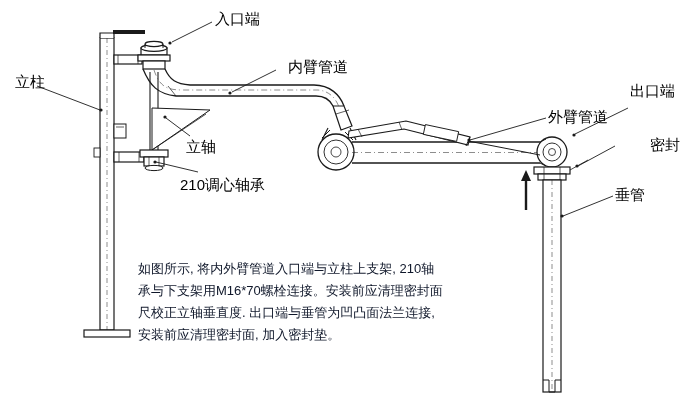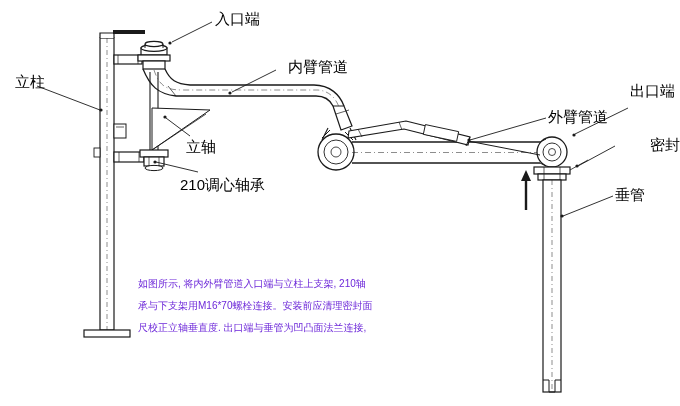--- a/index.html
+++ b/index.html
@@ -29,24 +29,23 @@
     color: #000000;
     white-space: nowrap;
     line-height: 14px;
   }
   #note-block {
     position: absolute;
     left: 138px;
     top: 258px;
     width: 420px;
     font-family: "Liberation Sans", sans-serif;
-    font-size: 10px;
+    font-size: 13px;
     line-height: 22px;
-    color: #6d28d9;
-    margin-top: 15px;
+    color: #0f172a;
   }
   #note-block div {
     white-space: nowrap;
   }
 </style>
 </head>
 <body>
 
 <div id="stage">
 
@@ -213,15 +212,16 @@
   <div class="label" style="left:180px; top:178px;">210调心轴承</div>
   <div class="label" style="left:548px; top:110px;text-align:right;">外臂管道</div>
   <div class="label" style="left:630px; top:84px;">出口端</div>
   <div class="label" style="left:617px; top:138px;margin-left:33px;">密封垫</div>
   <div class="label" style="left:615px; top:188px;">垂管</div>
 
   <div id="note-block">
     <div>如图所示, 将内外臂管道入口端与立柱上支架, 210轴</div>
     <div>承与下支架用M16*70螺栓连接。安装前应清理密封面</div>
     <div>尺校正立轴垂直度. 出口端与垂管为凹凸面法兰连接,</div>
+    <div>安装前应清理密封面, 加入密封垫。</div>
   </div>
 
 </div>
 
 </body></html>

